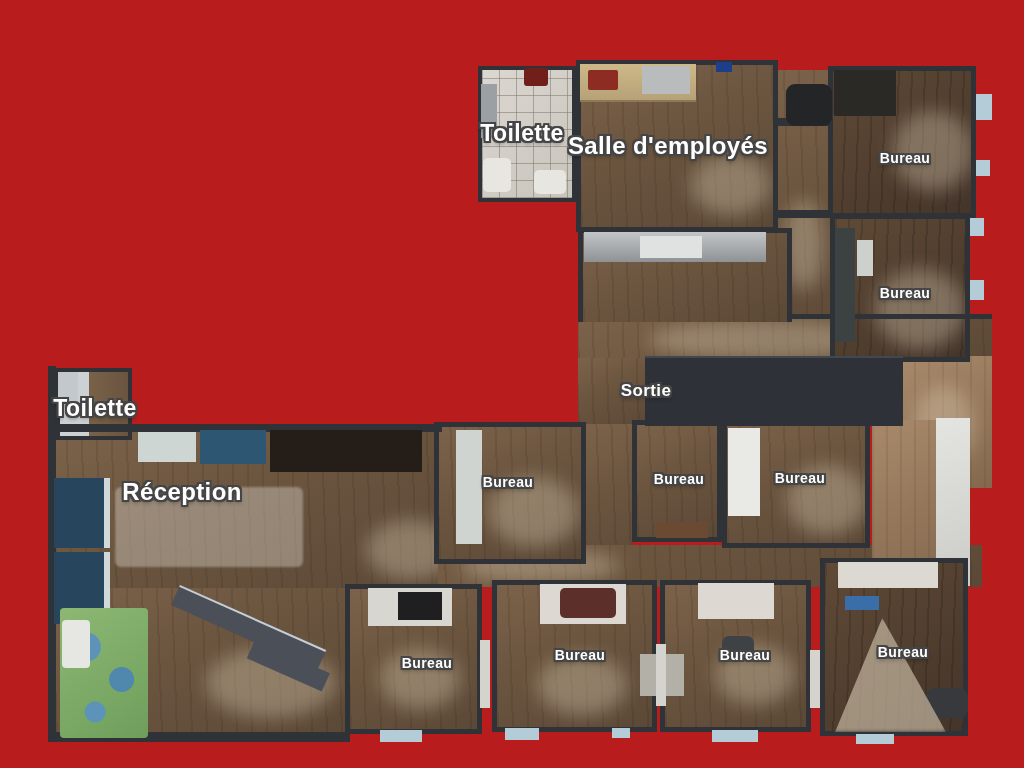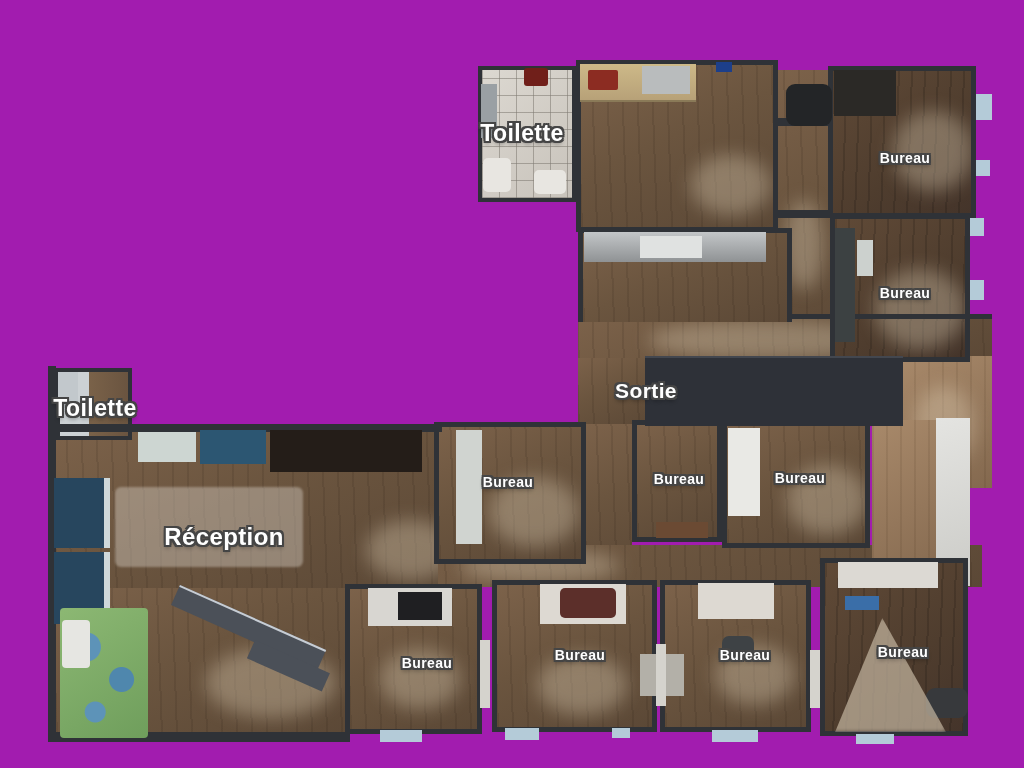--- a/index.html
+++ b/index.html
@@ -1,16 +1,16 @@
 <!DOCTYPE html>
 <html><head>
 <meta charset="utf-8">
 <style>
   html,body{margin:0;padding:0;background:#26282c;}
-  #stage{position:relative;width:1024px;height:768px;background:#a21caf;overflow:hidden;
+  #stage{position:relative;width:1024px;height:768px;background:#b91c1c;overflow:hidden;
          font-family:"Liberation Sans",sans-serif;text-align:right;}
   .abs{position:absolute;box-sizing:border-box;}
   .floor{position:absolute;box-sizing:border-box;overflow:hidden;}
   .wood{background:
     repeating-linear-gradient(88deg, rgba(25,15,8,.10) 0 2px, rgba(0,0,0,0) 2px 15px),
     linear-gradient(155deg,#7c624a 0%,#6b553f 45%,#5b4836 100%);}
   .wood-dark{background:
     repeating-linear-gradient(92deg, rgba(0,0,0,.14) 0 2px, rgba(0,0,0,0) 2px 13px),
     linear-gradient(140deg,#604a37 0%,#4f3d2e 60%,#44342a 100%);}
   .wood-tan{background:
@@ -24,21 +24,21 @@
   .wall{position:absolute;background:#2f3237;}
   .room{border:5px solid #2f3237;}
   .room-thin{border:4px solid #2f3237;}
   .glow{position:absolute;background:rgba(233,217,190,.34);border-radius:50%;filter:blur(9px);}
   .furn{position:absolute;box-sizing:border-box;z-index:6;}
   .wintab{position:absolute;background:#b4cbd8;z-index:5;}
   .label{position:absolute;transform:translate(-50%,-50%);color:#fff;font-weight:700;
     white-space:nowrap;z-index:10;letter-spacing:.4px;
     text-shadow:-2px -2px 0 #454545,2px -2px 0 #454545,-2px 2px 0 #454545,2px 2px 0 #454545,
       -2px 0 0 #454545,2px 0 0 #454545,0 -2px 0 #454545,0 2px 0 #454545,0 3px 4px rgba(0,0,0,.45);}
-  .s21{font-size:21px}.s22{font-size:14px}.s23{font-size:23px}.s24{font-size:24px}
+  .s21{font-size:17px}.s22{font-size:14px}.s23{font-size:23px}.s24{font-size:24px}
 </style>
 </head>
 <body>
 
 <div id="stage">
 
   <div class="floor wood" style="left:778px;top:70px;width:52px;height:292px;">
     <div class="glow" style="left:6px;top:130px;width:40px;height:90px;"></div>
   </div>
   <div class="floor wood" style="left:578px;top:318px;width:414px;height:46px;">
@@ -169,26 +169,27 @@
   <div class="wintab" style="left:976px;top:160px;width:14px;height:16px;"></div>
   <div class="wintab" style="left:970px;top:218px;width:14px;height:18px;"></div>
   <div class="wintab" style="left:970px;top:280px;width:14px;height:20px;"></div>
   <div class="wintab" style="left:380px;top:730px;width:42px;height:12px;"></div>
   <div class="wintab" style="left:505px;top:728px;width:34px;height:12px;"></div>
   <div class="wintab" style="left:612px;top:728px;width:18px;height:10px;"></div>
   <div class="wintab" style="left:712px;top:730px;width:46px;height:12px;"></div>
   <div class="wintab" style="left:856px;top:734px;width:38px;height:10px;"></div>
 
   <div class="label s23" style="left:522px;top:133px;">Toilette</div>
+  <div class="label s24" style="left:668px;top:146px;">Salle d'employés</div>
   <div class="label s22" style="left:905px;top:158px;">Bureau</div>
   <div class="label s22" style="left:905px;top:293px;">Bureau</div>
   <div class="label s21" style="left:646px;top:391px;">Sortie</div>
   <div class="label s23" style="left:95px;top:408px;">Toilette</div>
   <div class="label s22" style="left:508px;top:482px;">Bureau</div>
   <div class="label s22" style="left:679px;top:479px;">Bureau</div>
   <div class="label s22" style="left:800px;top:478px;">Bureau</div>
-  <div class="label s24" style="left:182px;top:537px;margin-left:42px;">Réception</div>
+  <div class="label s24" style="left:182px;top:492px;">Réception</div>
   <div class="label s22" style="left:427px;top:663px;">Bureau</div>
   <div class="label s22" style="left:580px;top:655px;">Bureau</div>
   <div class="label s22" style="left:745px;top:655px;">Bureau</div>
   <div class="label s22" style="left:903px;top:652px;">Bureau</div>
 
 </div>
 
 </body></html>

